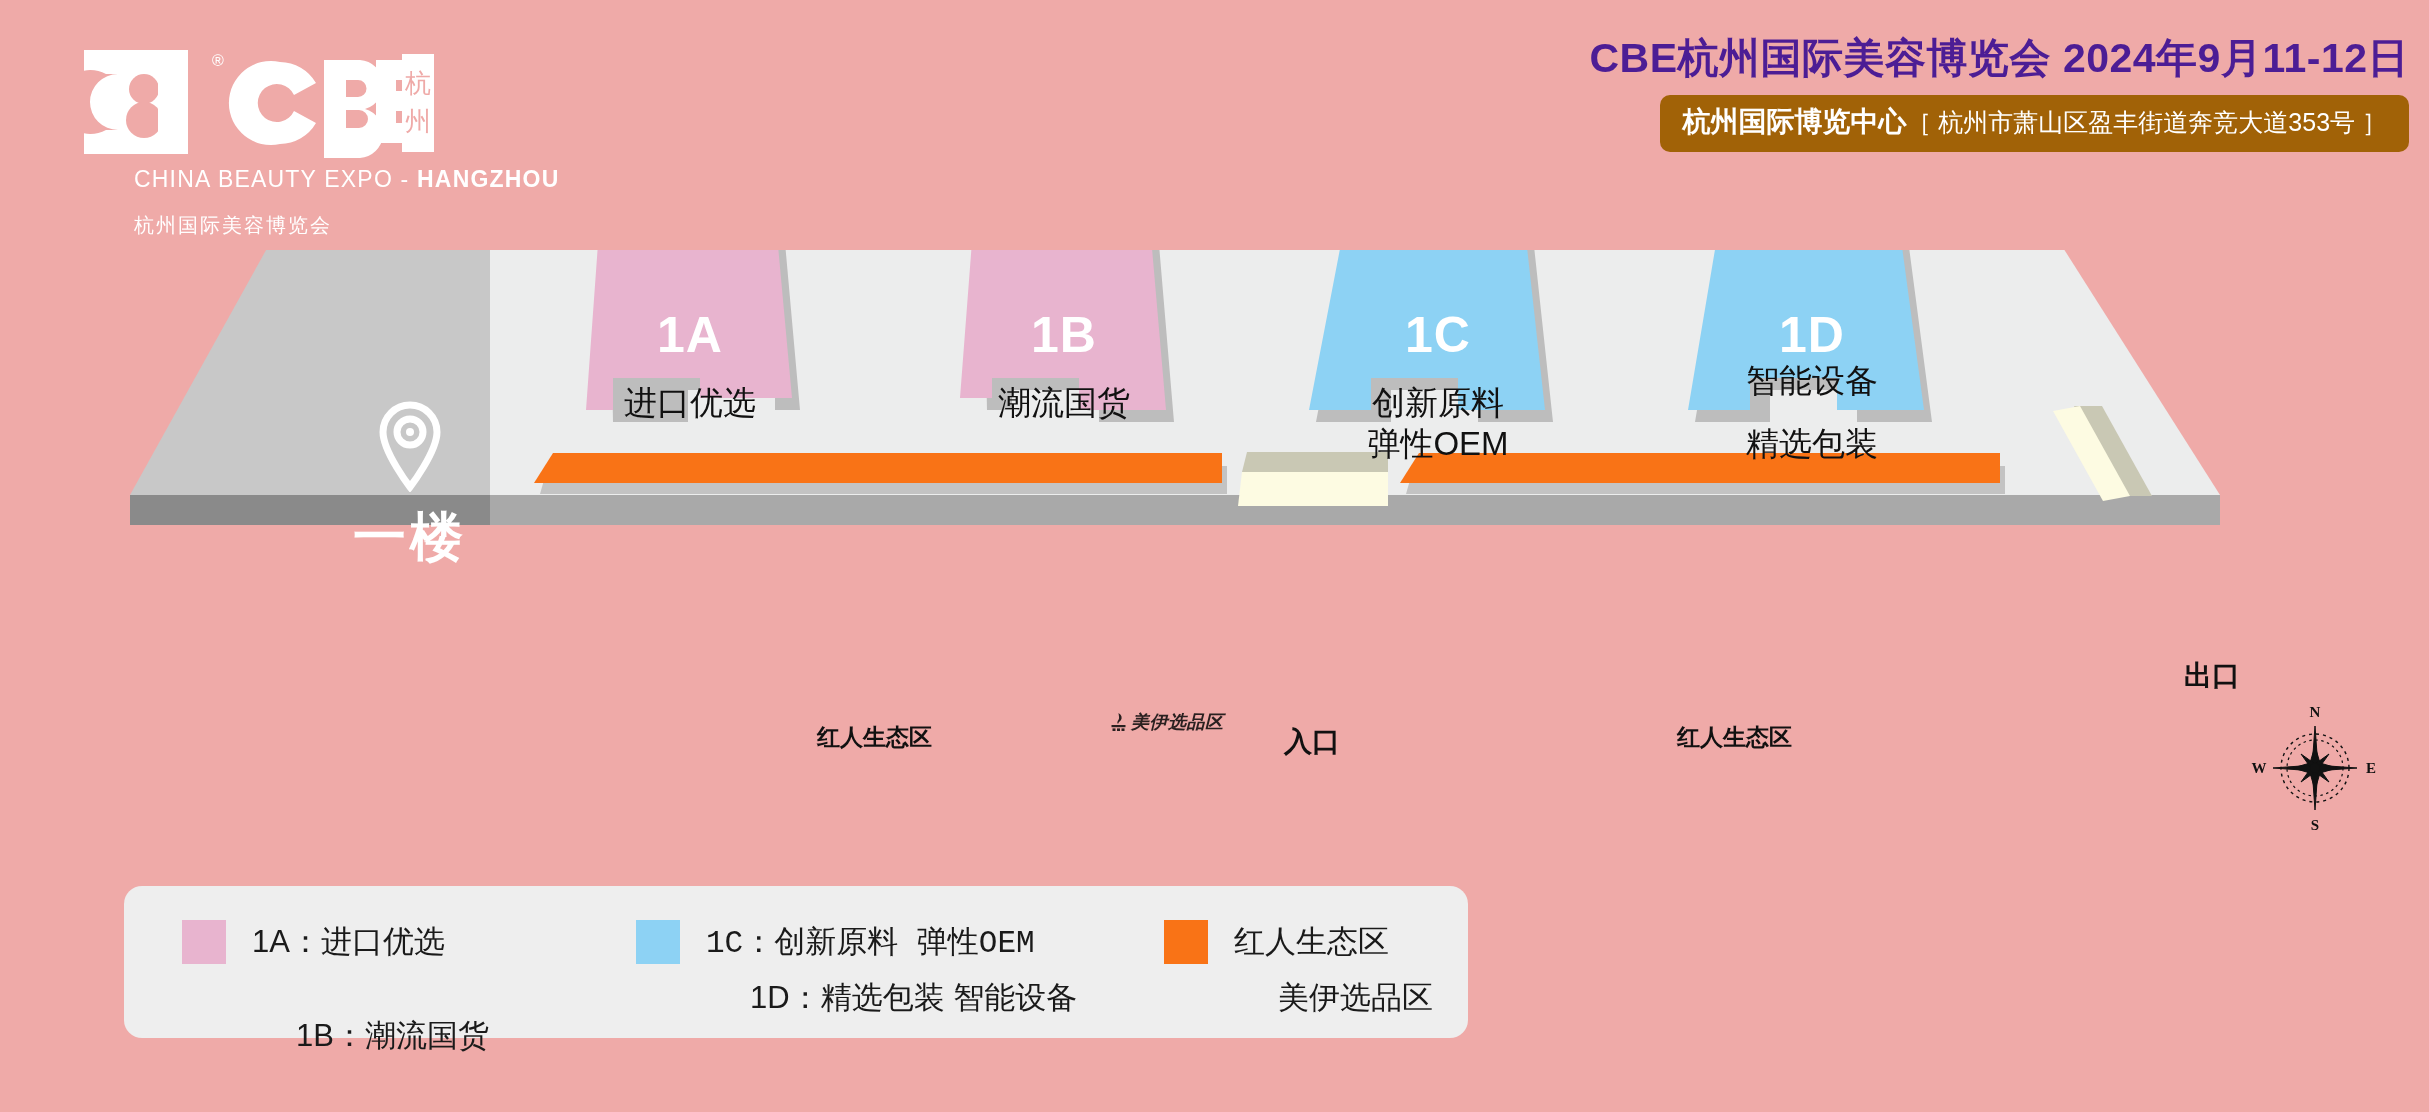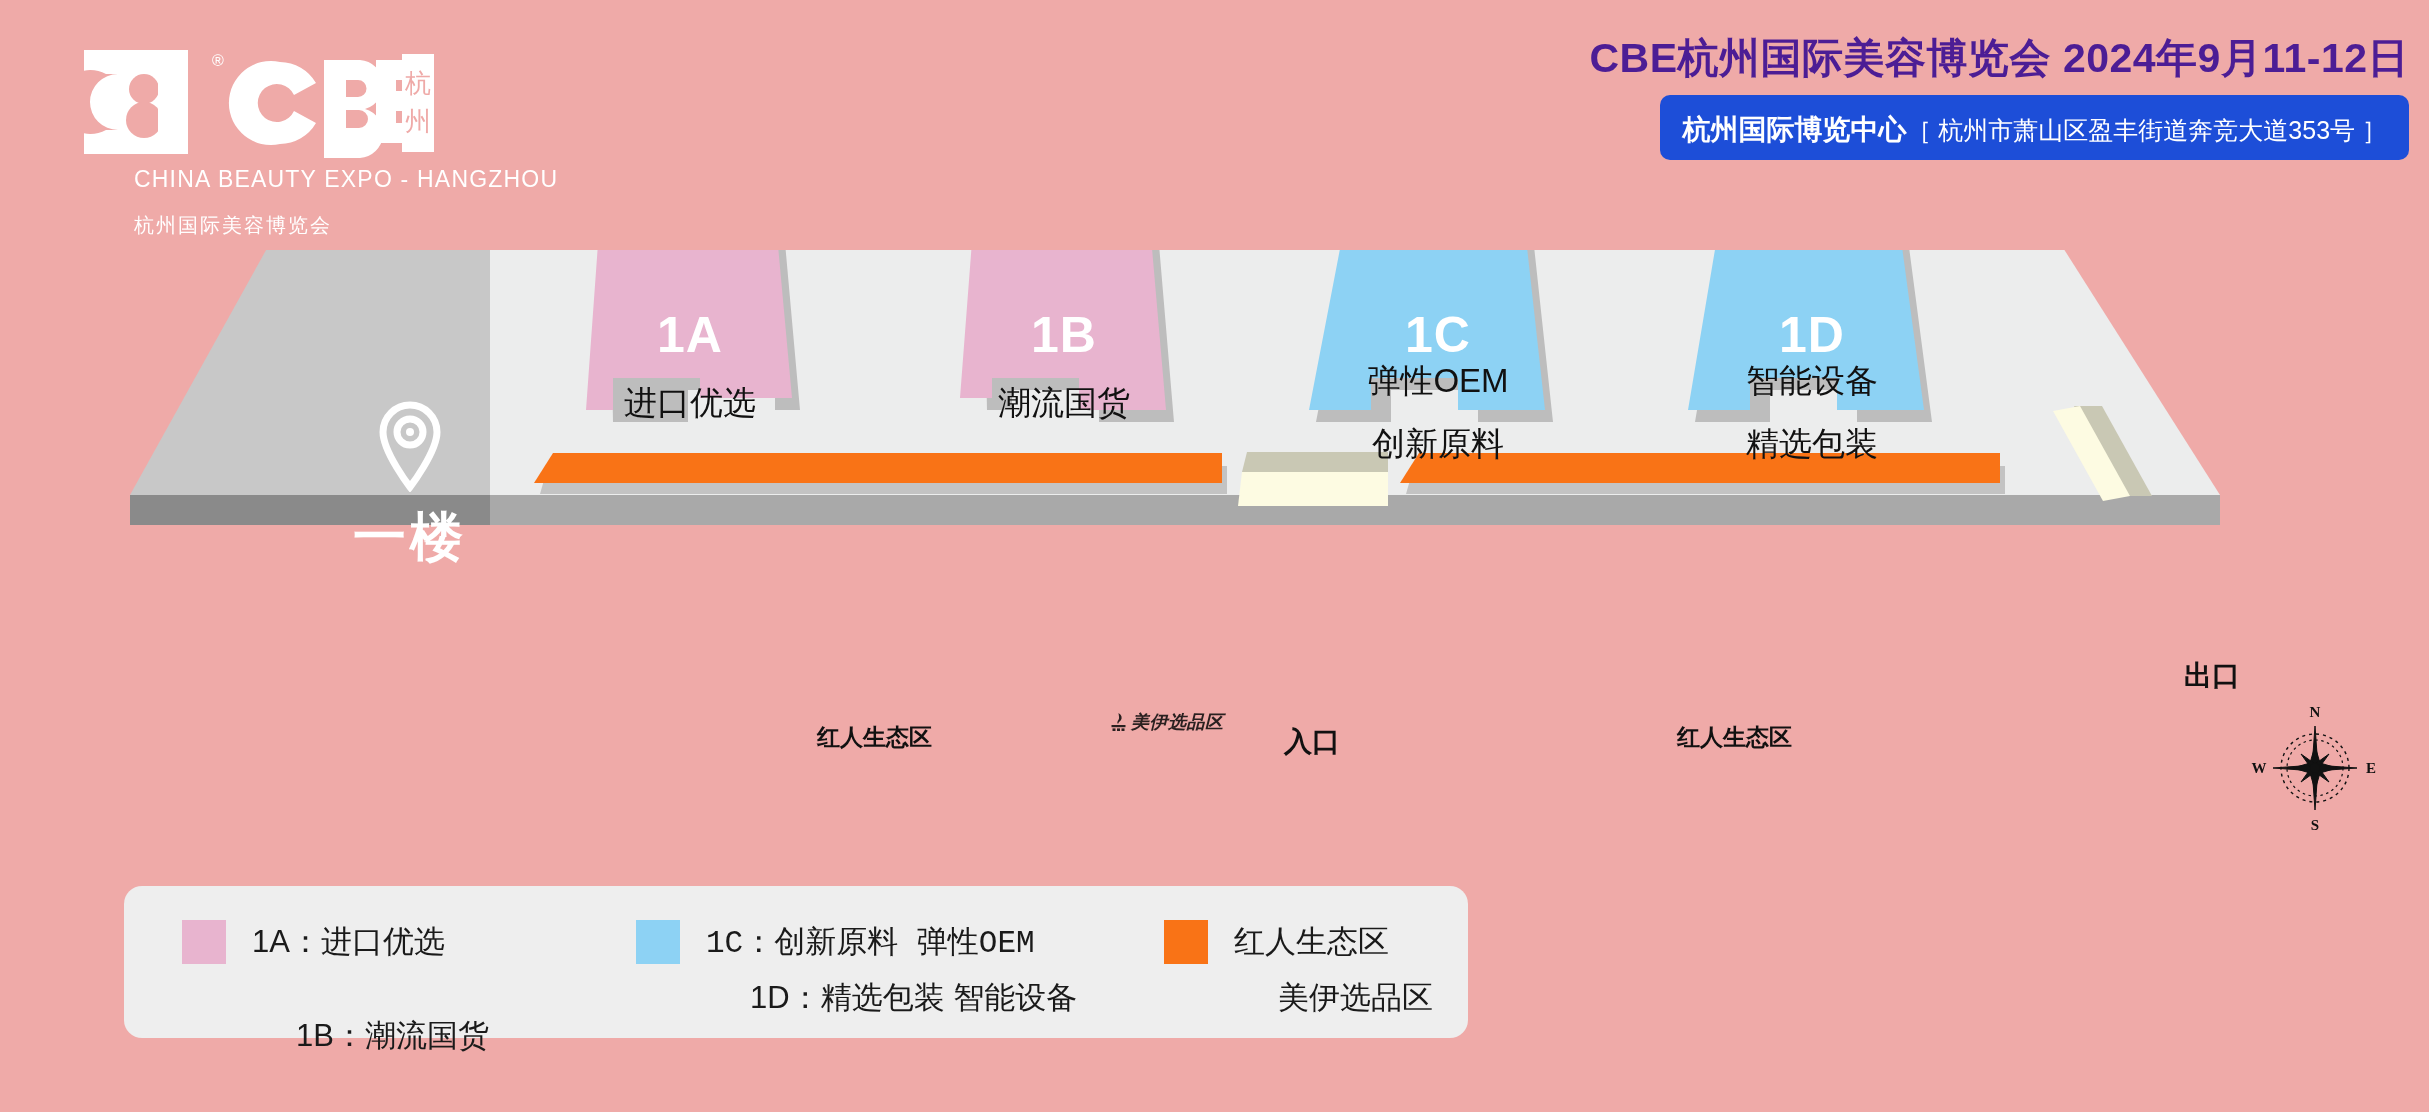--- a/index.html
+++ b/index.html
@@ -7,26 +7,26 @@
     width:2429px;height:1112px;overflow:hidden;position:relative;
     background:#efaaa8;
     font-family:"Liberation Sans","DejaVu Sans",sans-serif;
   }
   .stage{position:absolute;inset:0;}
 
   
   #header-logo{position:absolute;left:62px;top:30px;width:400px;height:200px;}
   #logo-mark{position:absolute;left:22px;top:18px;width:350px;height:110px;}
   .logo-sub-en{position:absolute;left:72px;top:136px;font-size:23px;letter-spacing:1.2px;color:#ffffff;white-space:nowrap;}
-  .logo-sub-en b{font-weight:normal;}
+  .logo-sub-en b{font-weight:bold;}
   .logo-sub-cn{position:absolute;left:72px;top:182px;font-size:20px;color:#ffffff;letter-spacing:2px;white-space:nowrap;text-align:right;}
 
   #header-right{position:absolute;right:20px;top:36px;text-align:right;}
   #event-title{font-size:41px;font-weight:bold;color:#4c1d95;letter-spacing:0.5px;white-space:nowrap;line-height:1.1;}
-  #venue-banner{display:inline-block;margin-top:14px;background:#1d4ed8;border-radius:10px;padding:16px 22px 11px 22px;white-space:nowrap;}
+  #venue-banner{display:inline-block;margin-top:14px;background:#a16207;border-radius:10px;padding:8px 22px 11px 22px;white-space:nowrap;}
   #venue-name{font-size:28px;font-weight:bold;color:#ffffff;}
   #venue-address{font-size:25px;color:#ffffff;font-weight:normal;}
 
   
   #floorplan{position:absolute;left:0;top:250px;width:2429px;height:550px;}
 
   
   .hall-label{position:absolute;text-align:center;pointer-events:none;}
   .hall-code{font-size:50px;font-weight:bold;color:#ffffff;line-height:1;letter-spacing:1px;}
   .hall-name{font-size:33px;font-weight:normal;color:#111111;line-height:1.18;margin-top:24px;white-space:nowrap;}
@@ -153,22 +153,22 @@
     <div class="hall-name">进口优选</div>
   </div>
 
   <div class="hall-label" style="left: 914px; top: 310px; width: 300px;">
     <div class="hall-code">1B</div>
     <div class="hall-name">潮流国货</div>
   </div>
 
   <div class="hall-label" style="left: 1288px; top: 310px; width: 300px;">
     <div class="hall-code">1C</div>
+    <div class="hall-name">创新原料</div>
     <div class="hall-name" style="margin-top:2px;">弹性OEM</div>
-    <div class="hall-name">创新原料</div>
   </div>
 
   <div class="hall-label" style="left: 1662px; top: 310px; width: 300px;">
     <div class="hall-code">1D</div>
     <div class="hall-name" style="margin-top:2px;">智能设备</div>
     <div class="hall-name">精选包装</div>
   </div>
 
   <style>
     .hall-label{transform-origin:left top;}

